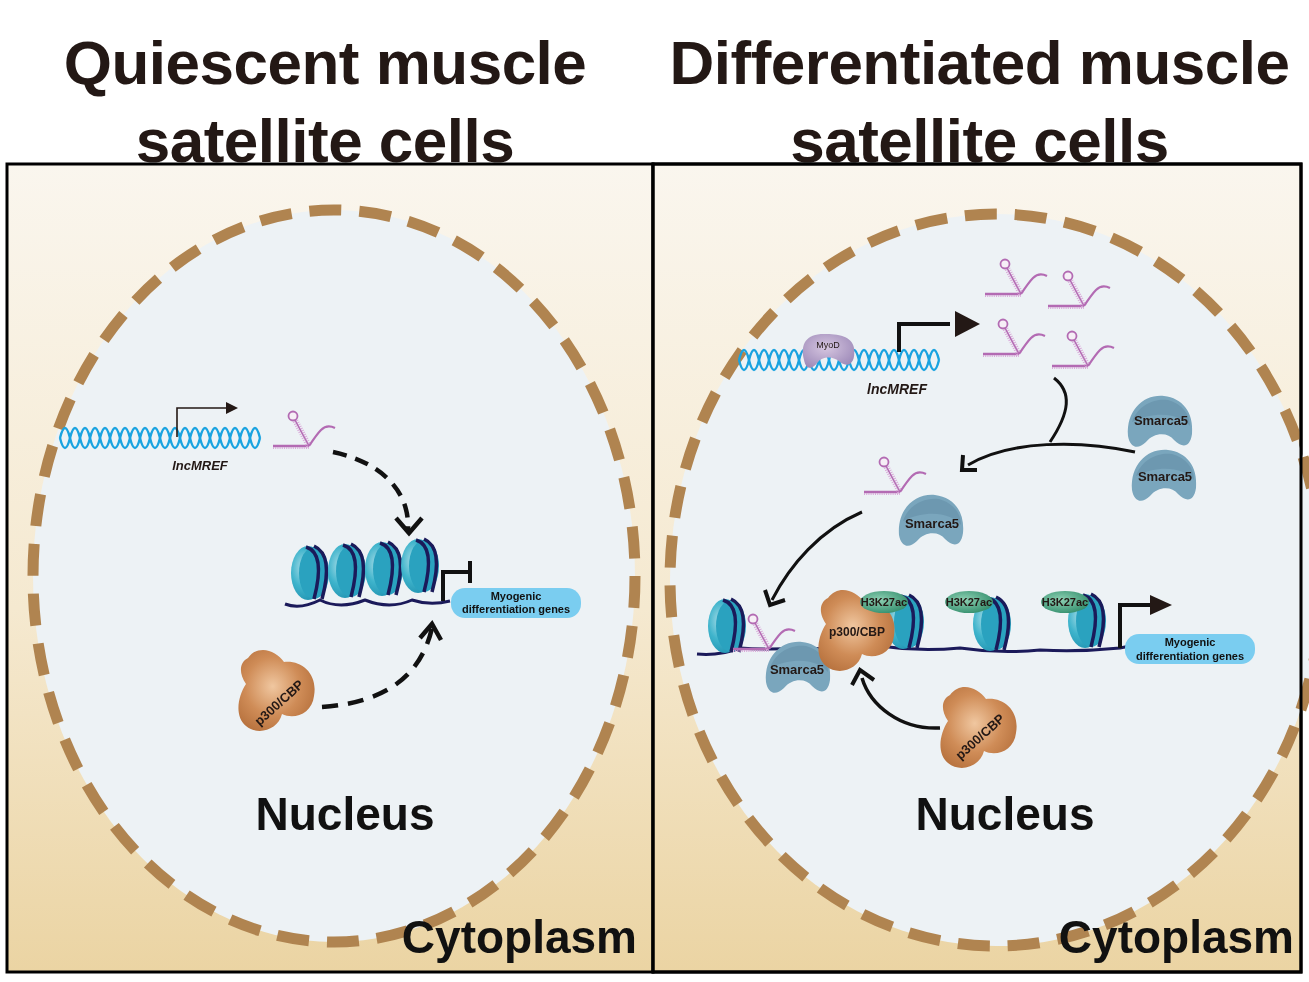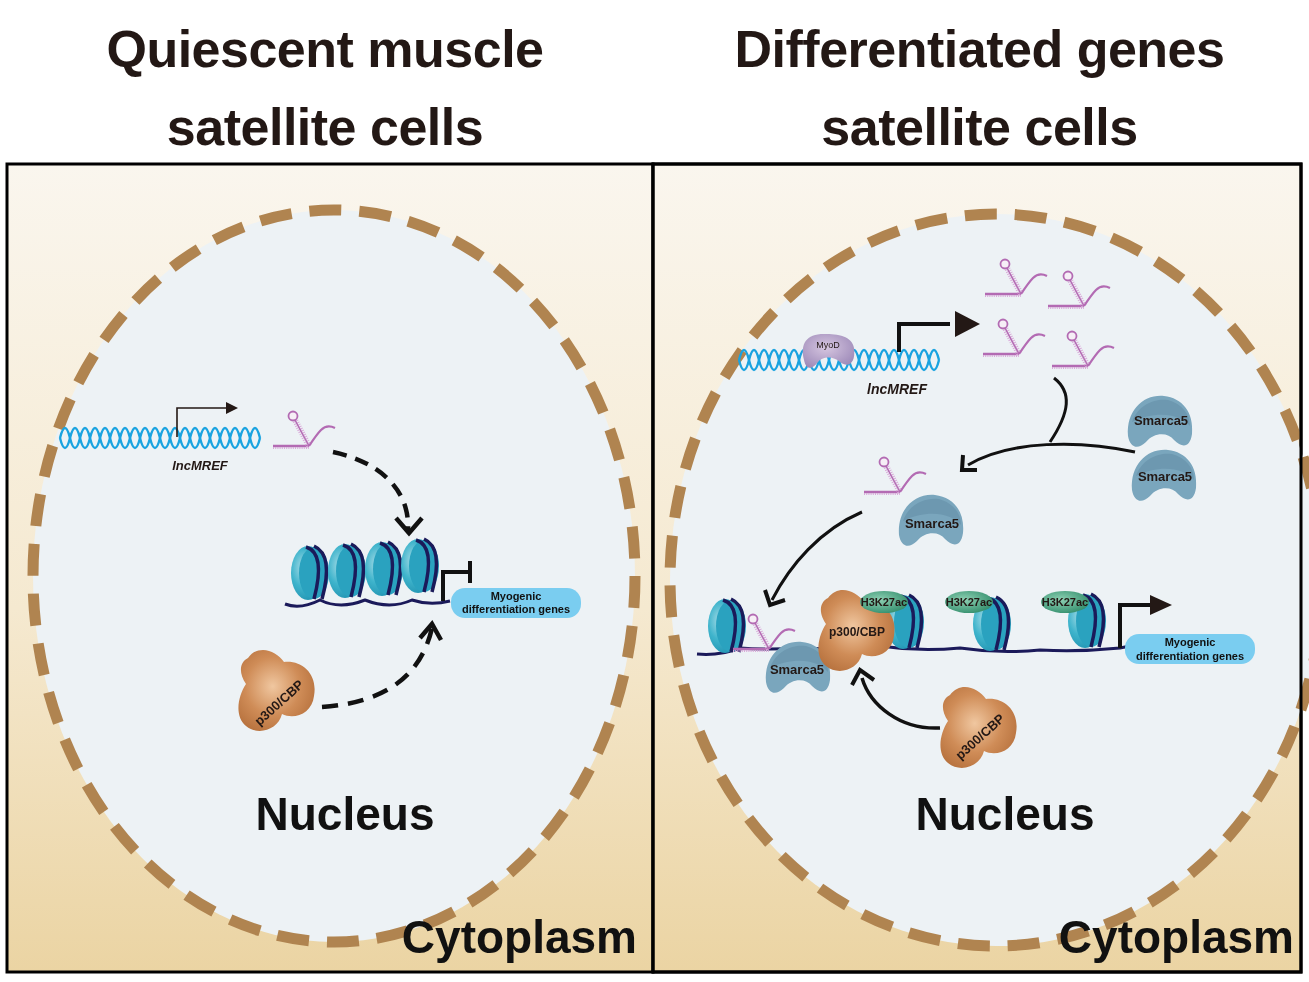--- a/index.html
+++ b/index.html
@@ -1,32 +1,32 @@
 <!DOCTYPE html>
 <html><head>
 <meta charset="utf-8">
 <style>
   html,body{margin:0;padding:0;background:#fff;}
   body{width:1309px;height:982px;position:relative;overflow:hidden;font-family:"Liberation Sans",sans-serif;}
-  .title{position:absolute;top:10px;text-align:center;font-weight:bold;font-size:52px;line-height:78px;color:#231815;letter-spacing:-0.5px;font-family:"Liberation Sans",sans-serif;}
+  .title{position:absolute;top:24px;text-align:center;font-weight:bold;font-size:62px;line-height:78px;color:#231815;letter-spacing:-0.5px;font-family:"Liberation Sans",sans-serif;}
   .title.left{left:0;width:650px;}
   .title.right{left:652px;width:655px;}
   .title span{display:block;}
   svg{position:absolute;left:0;top:0;}
   .lbl{font-family:"Liberation Sans",sans-serif;}
 </style>
 </head>
 <body>
 
 <div class="title left">
   <span>Quiescent muscle</span>
   <span>satellite cells</span>
 </div>
 <div class="title right">
-  <span>Differentiated genes</span>
+  <span>Differentiated muscle</span>
   <span>satellite cells</span>
 </div>
 
 <svg width="1309" height="982" viewBox="0 0 1309 982">
   <defs>
     <linearGradient id="cytoGrad" x1="0" y1="0" x2="0" y2="1">
       <stop offset="0" stop-color="#faf6ee"></stop>
       <stop offset="0.55" stop-color="#f5e9d0"></stop>
       <stop offset="1" stop-color="#ebd4a3"></stop>
     </linearGradient>

